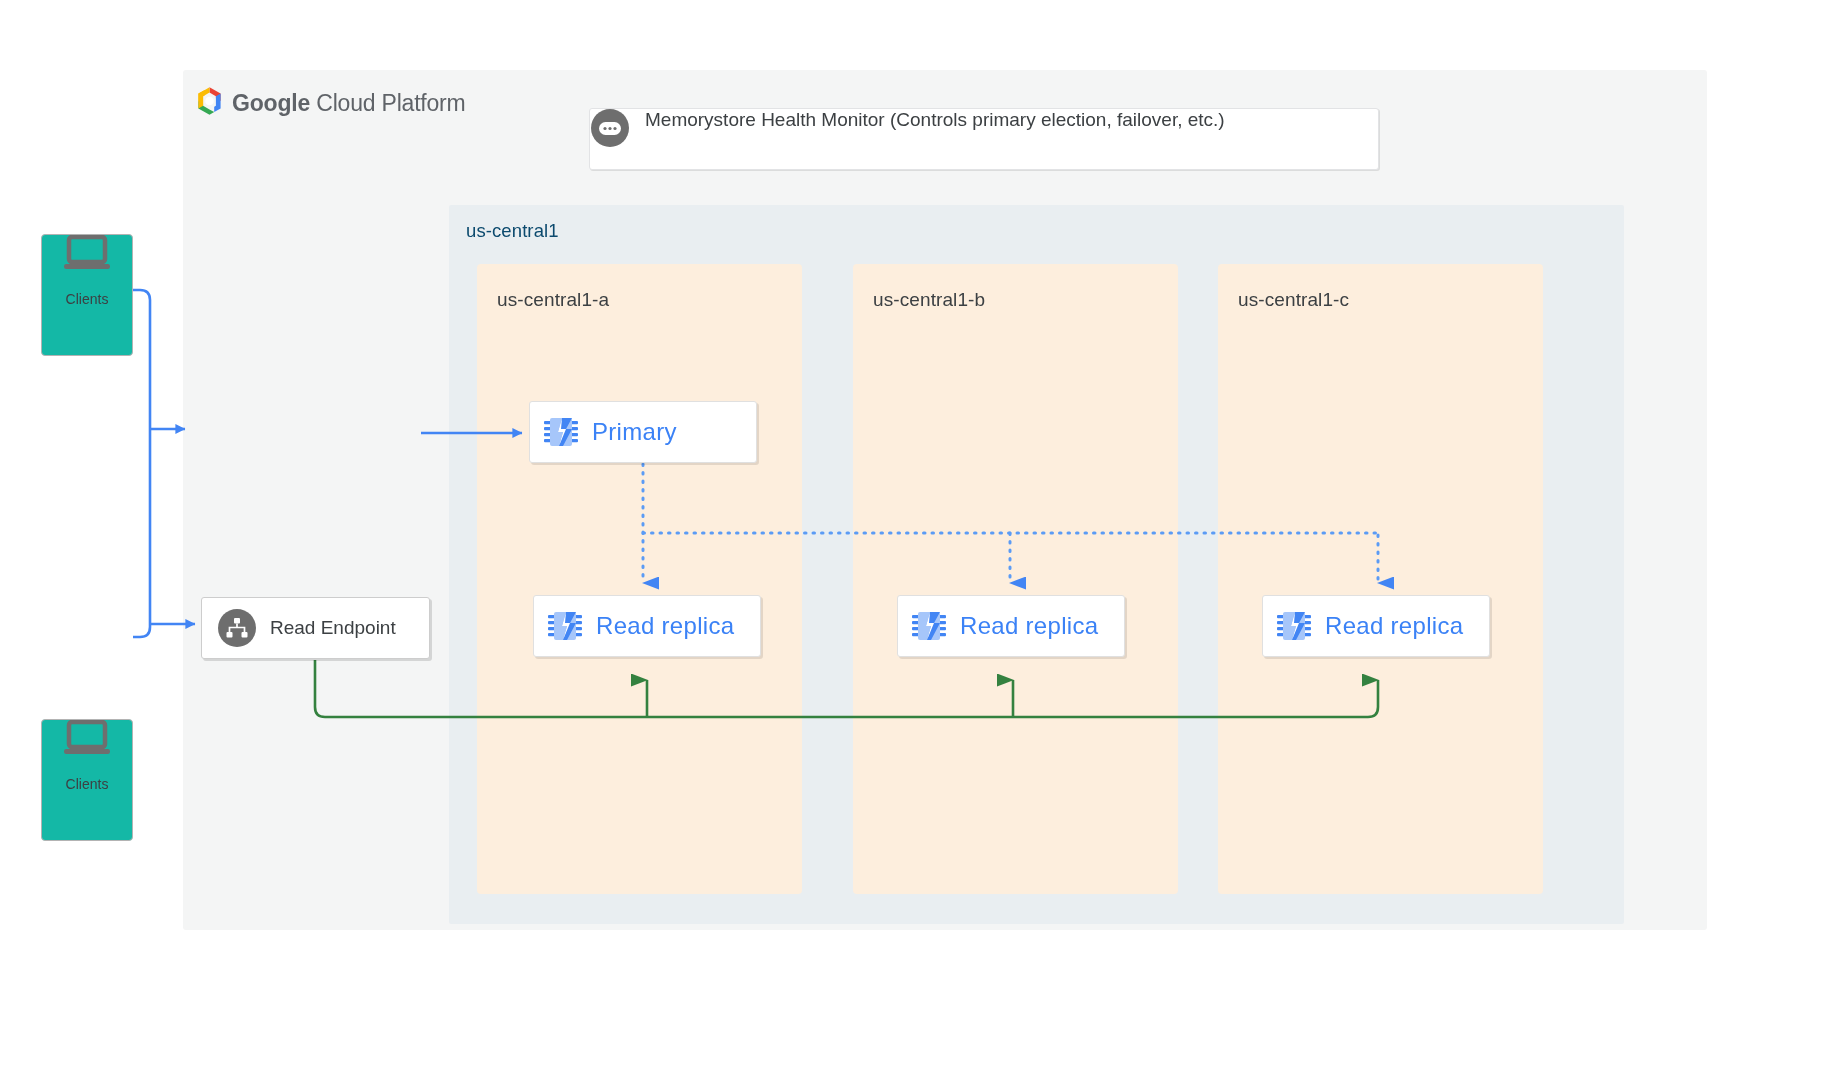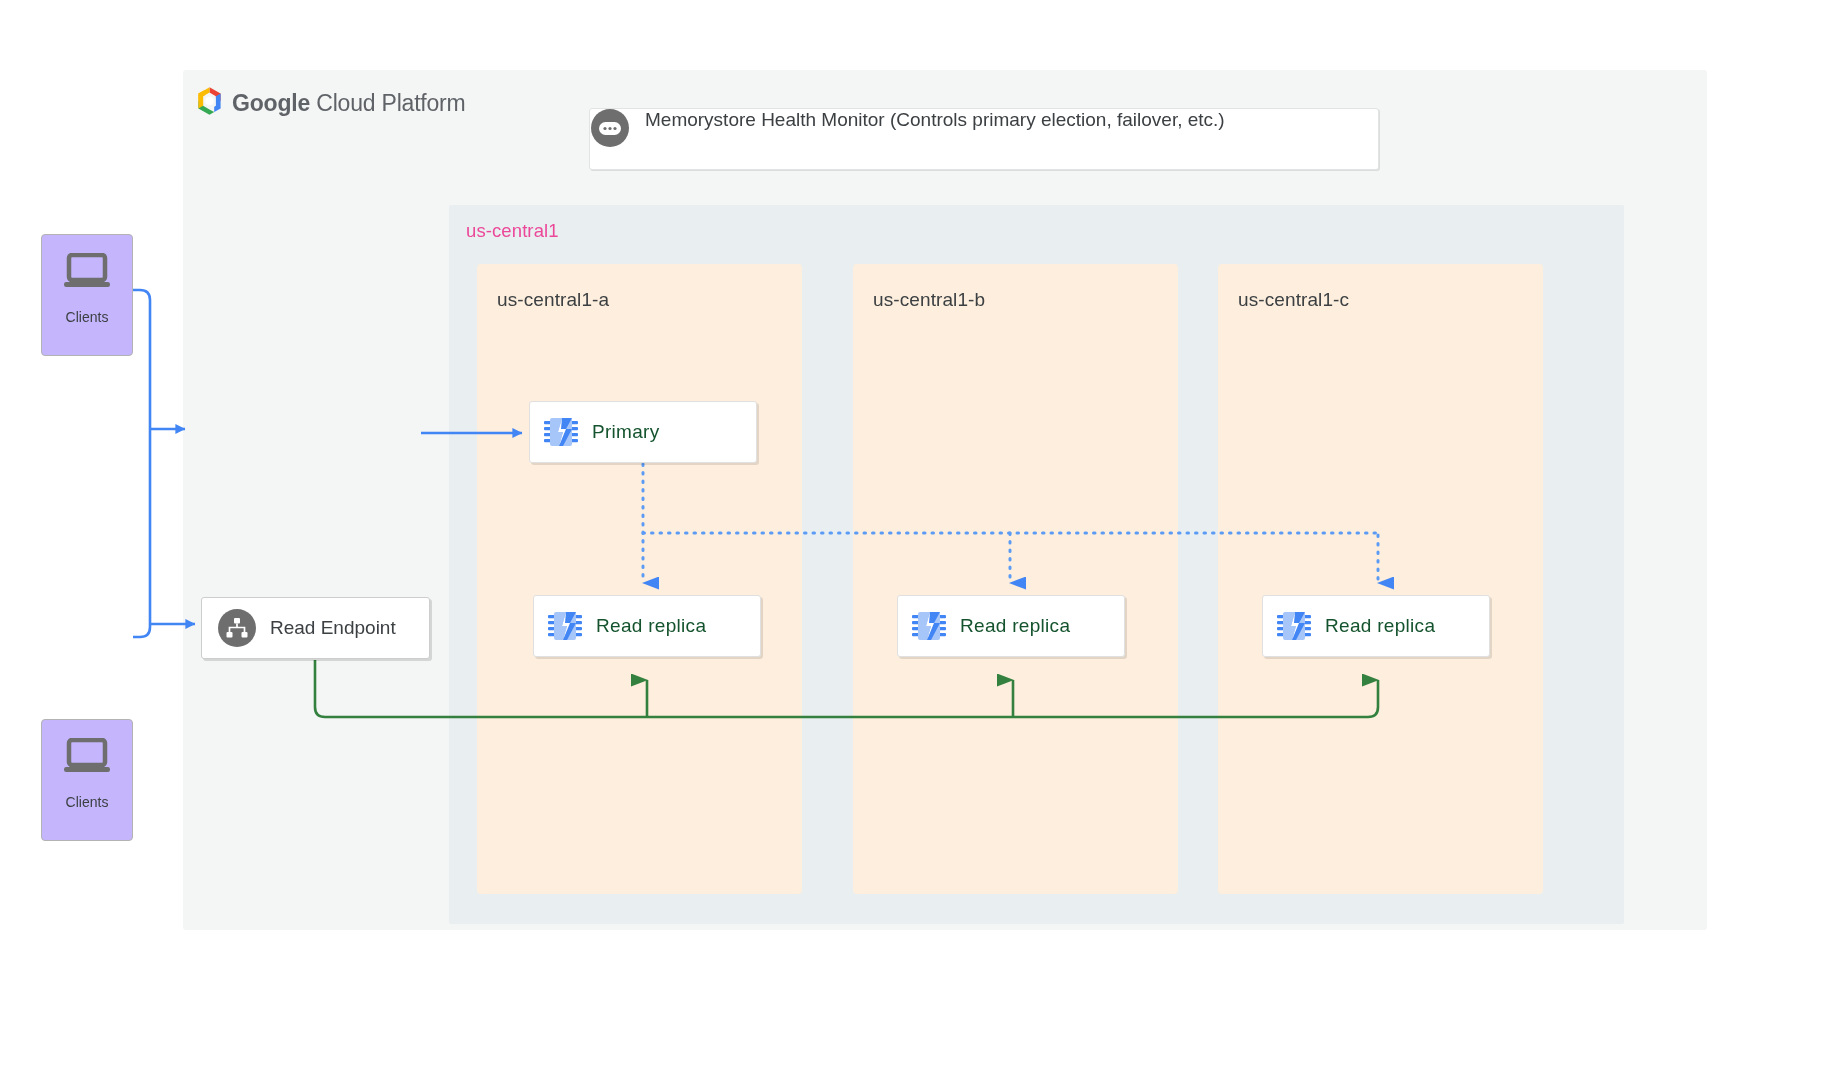--- a/index.html
+++ b/index.html
@@ -14,21 +14,21 @@
   
   #gcp-panel{
     position:absolute;left:183px;top:58px;width:1524px;height:860px;
     background:#f4f5f5;border-radius:3px;
   }
   #region-box{
     position:absolute;left:449px;top:193px;width:1175px;height:719px;
     background:#e9eef1;border-radius:2px;
   }
   #region-label{
-    position:absolute;left:466px;top:208px;font-size:18.5px;color:#ec4899;
+    position:absolute;left:466px;top:208px;font-size:18.5px;color:#0c4a6e;
     letter-spacing:.1px;
   }
   .zone{
     position:absolute;top:252px;width:325px;height:630px;
     background:#fdeedd;border-radius:4px;
   }
   #zone-a{left:477px;}
   #zone-b{left:853px;}
   #zone-c{left:1218px;}
   .zone-label{
@@ -53,24 +53,24 @@
   #health-monitor-label{font-size:19px;color:#3c4043;white-space:nowrap;}
 
   
   .circ-icon{
     width:38px;height:38px;border-radius:50%;background:#6e6e6e;
     display:flex;align-items:center;justify-content:center;flex:0 0 auto;
   }
 
   
   .client-box{
-    position:absolute;width:92px;height:122px;background:#c4b5fd;
+    position:absolute;width:92px;height:122px;background:#14b8a6;
     border:1px solid #b3b3b3;border-radius:4px;
     display:flex;flex-direction:column;align-items:center;justify-content:flex-start;
-    padding-top:18px;box-sizing:border-box;
+    box-sizing:border-box;
   }
   #client-top{left:41px;top:222px;}
   #client-bottom{left:41px;top:707px;}
   .client-label{font-size:14px;color:#3c4043;margin-top:16px;}
 
   
   .endpoint-box{
     position:absolute;height:62px;background:#ffffff;
     border:1px solid #cdcdcd;border-radius:3px;
     box-shadow:2px 2px 0 rgba(0,0,0,.13);
@@ -80,21 +80,21 @@
   #read-endpoint{left:201px;top:585px;width:229px;}
   .endpoint-label{font-size:19px;color:#3c4043;white-space:nowrap;}
 
   
   .node-box{
     position:absolute;height:62px;background:#ffffff;
     border:1px solid #e0e0e0;border-radius:3px;
     box-shadow:2px 2px 0 rgba(0,0,0,.10);
     display:flex;align-items:center;gap:14px;padding-left:14px;box-sizing:border-box;
   }
-  .node-label{font-size:19px;color:#14532d;letter-spacing:.3px;white-space:nowrap;}
+  .node-label{font-size:24px;color:#3b82f6;letter-spacing:.3px;white-space:nowrap;}
   #node-primary{left:529px;top:389px;width:228px;}
   #node-replica-a{left:533px;top:583px;width:228px;}
   #node-replica-b{left:897px;top:583px;width:228px;}
   #node-replica-c{left:1262px;top:583px;width:228px;}
 
   
   .chip-icon{width:34px;height:34px;flex:0 0 auto;}
 
   
   #wires{position:absolute;left:0;top:0;width:1832px;height:1075px;pointer-events:none;}

